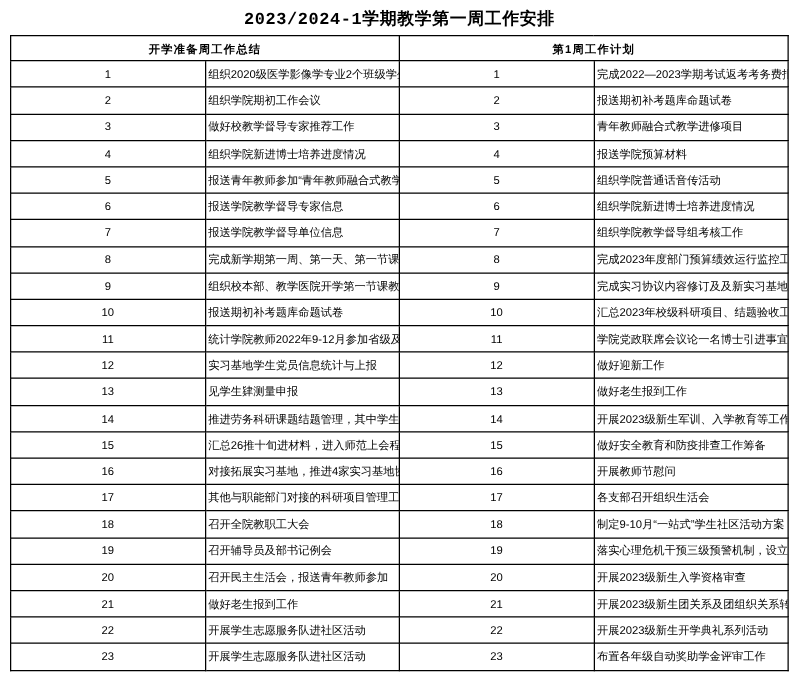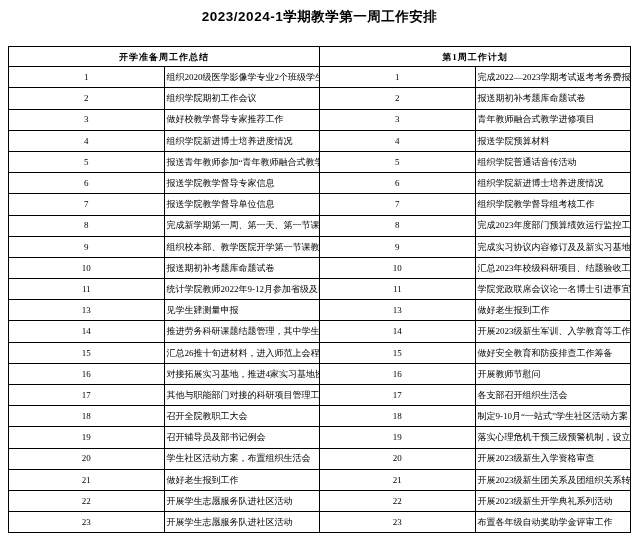--- a/index.html
+++ b/index.html
@@ -18,28 +18,28 @@
     width: 639px;
     height: 539px;
     box-sizing: border-box;
     padding: 6px 8px 0 8px;
   }
   .doc-title {
     text-align: center;
     font-size: 13.5px;
     font-weight: bold;
     letter-spacing: 0.5px;
-    margin: 3px 0 21px 0;
+    margin: 3px 0 3px 0;
     line-height: 1.2;
+    font-family: Liberation Mono, monospace;
   }
   table.grid {
     border-collapse: collapse;
     width: 623px;
     table-layout: fixed;
-    font-family: Liberation Serif, serif;
   }
   table.grid td, table.grid th {
     border: 1px solid #000000;
     vertical-align: middle;
     padding: 1px 2px;
     font-size: 9px;
     line-height: 1.15;
     overflow: hidden;
     white-space: nowrap;
   }
@@ -138,20 +138,26 @@
           <td class="num">10</td>
           <td class="txt">汇总2023年校级科研项目、结题验收工作</td>
         </tr>
         <tr class="datarow">
           <td class="num">11</td>
           <td class="txt">统计学院教师2022年9-12月参加省级及以上的各类教学比赛获奖情况</td>
           <td class="num">11</td>
           <td class="txt">学院党政联席会议论一名博士引进事宜，并向人事处报送相关材料，组织两名博士面试工作</td>
         </tr>
         <tr class="datarow">
+          <td class="num">12</td>
+          <td class="txt">实习基地学生党员信息统计与上报</td>
+          <td class="num">12</td>
+          <td class="txt">做好迎新工作</td>
+        </tr>
+        <tr class="datarow">
           <td class="num">13</td>
           <td class="txt">见学生肄测量申报</td>
           <td class="num">13</td>
           <td class="txt">做好老生报到工作</td>
         </tr>
         <tr class="datarow">
           <td class="num">14</td>
           <td class="txt">推进劳务科研课题结题管理，其中学生7项、教师中青年项目1项</td>
           <td class="num">14</td>
           <td class="txt">开展2023级新生军训、入学教育等工作</td>
@@ -181,21 +187,21 @@
           <td class="txt">制定9-10月“一站式”学生社区活动方案</td>
         </tr>
         <tr class="datarow">
           <td class="num">19</td>
           <td class="txt">召开辅导员及部书记例会</td>
           <td class="num">19</td>
           <td class="txt">落实心理危机干预三级预警机制，设立学院心理健康辅导站</td>
         </tr>
         <tr class="datarow">
           <td class="num">20</td>
-          <td class="txt">学生社区活动方案，布置组织生活会</td>
+          <td class="txt">召开民主生活会，报送青年教师参加</td>
           <td class="num">20</td>
           <td class="txt">开展2023级新生入学资格审查</td>
         </tr>
         <tr class="datarow">
           <td class="num">21</td>
           <td class="txt">做好老生报到工作</td>
           <td class="num">21</td>
           <td class="txt">开展2023级新生团关系及团组织关系转接</td>
         </tr>
         <tr class="datarow">

